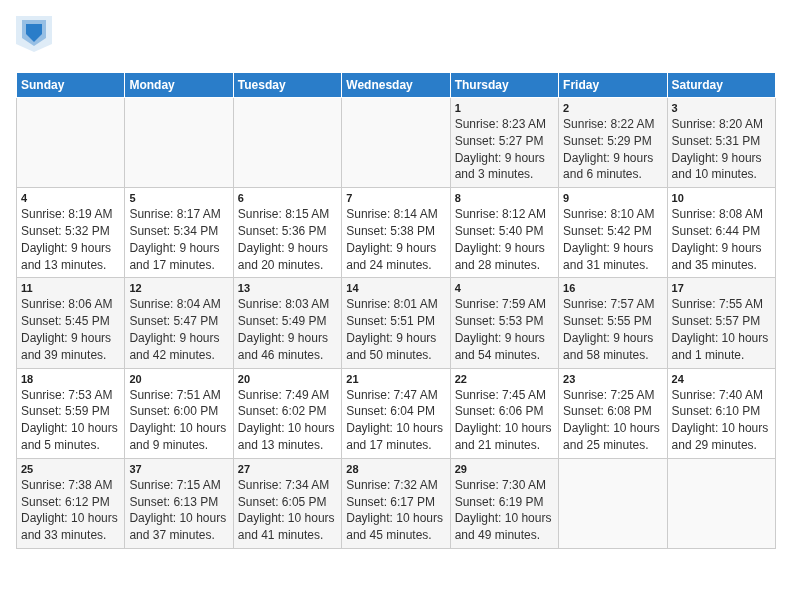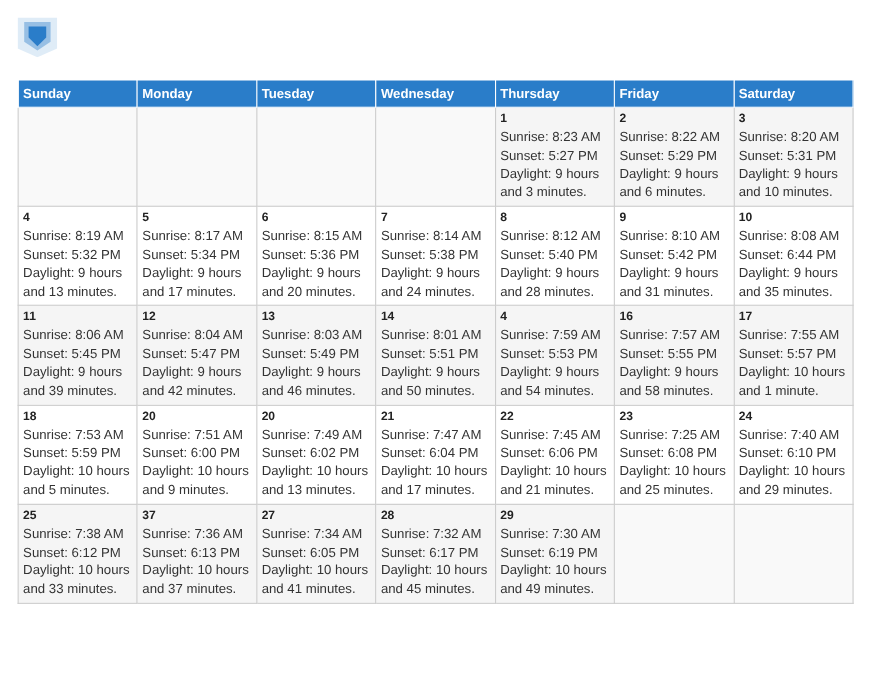--- a/index.html
+++ b/index.html
@@ -320,21 +320,21 @@
         <tr>
           <td>
             <span class="day-num">25</span>
             <div class="day-info">Sunrise: 7:38 AM
 Sunset: 6:12 PM
 Daylight: 10 hours
 and 33 minutes.</div>
           </td>
           <td>
             <span class="day-num">37</span>
-            <div class="day-info">Sunrise: 7:36 AM
+            <div class="day-info">Sunrise: 7:15 AM
 Sunset: 6:13 PM
 Daylight: 10 hours
 and 37 minutes.</div>
           </td>
           <td>
             <span class="day-num">27</span>
             <div class="day-info">Sunrise: 7:34 AM
 Sunset: 6:05 PM
 Daylight: 10 hours
 and 41 minutes.</div>

